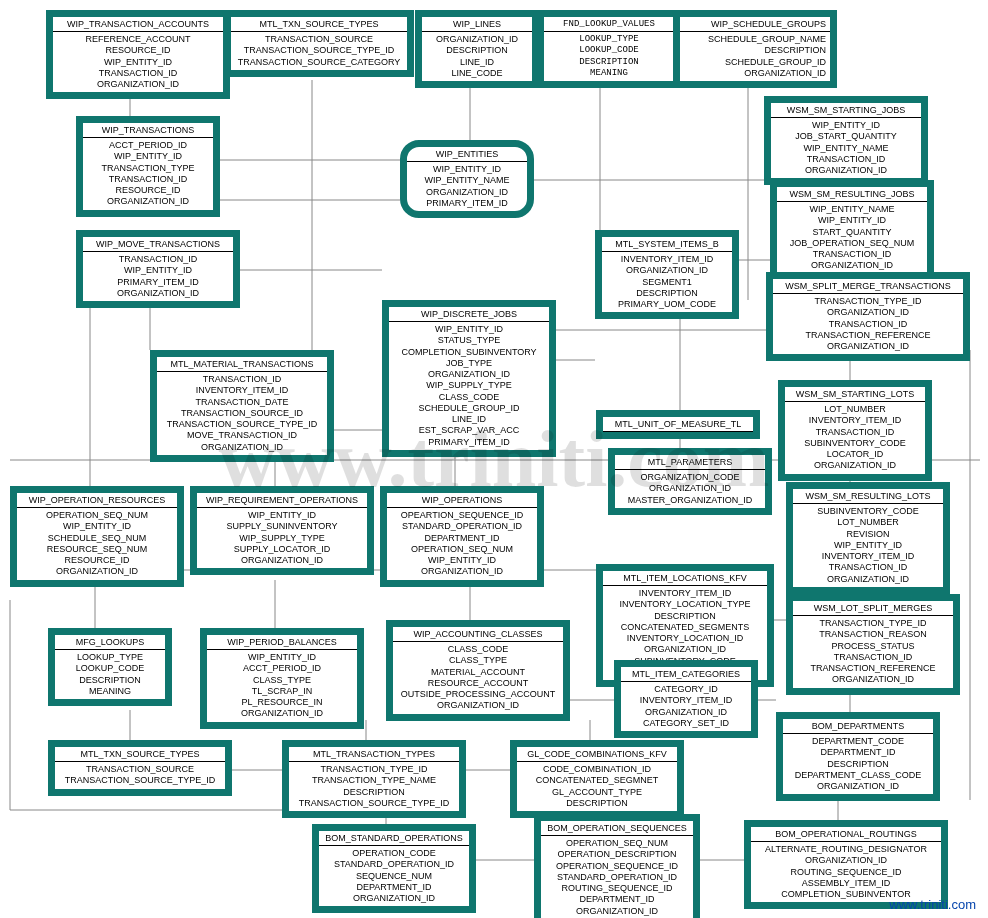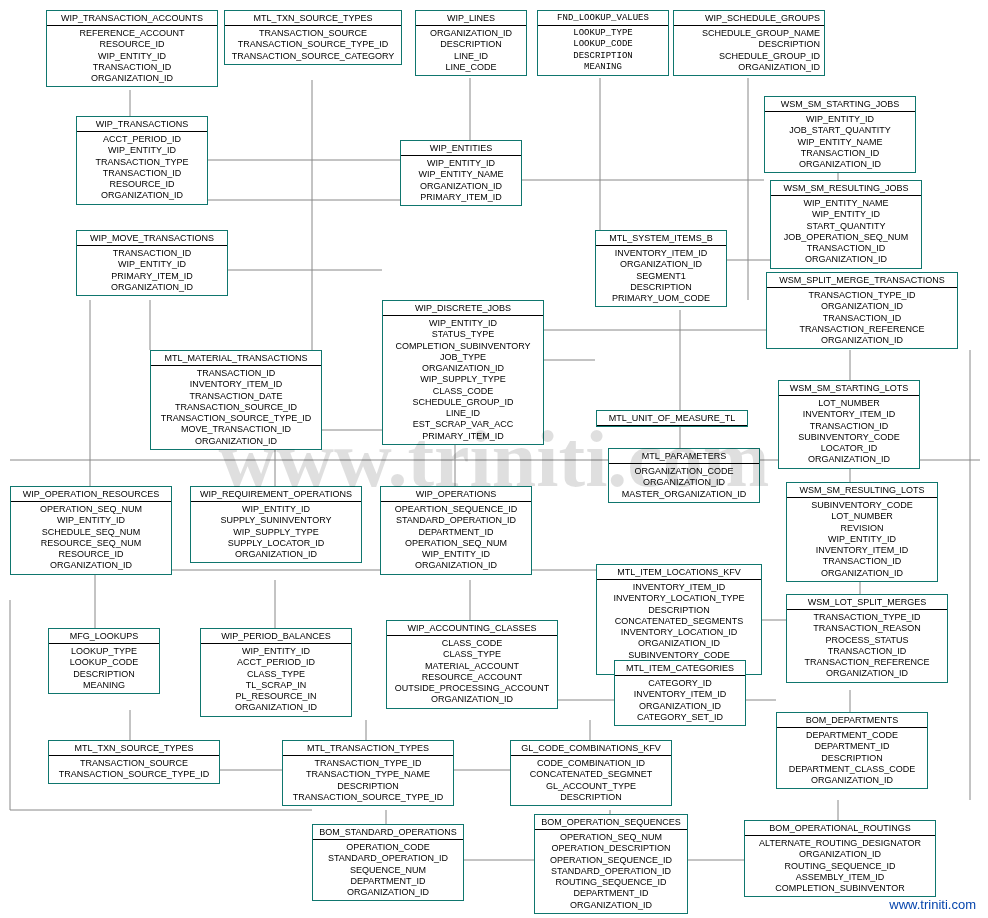--- a/index.html
+++ b/index.html
@@ -8,21 +8,21 @@
     width: 988px;
     height: 918px;
     position: relative;
     font-family: Arial, sans-serif;
     font-size: 9px;
     background: #fff;
     overflow: hidden;
   }
   .entity {
     position: absolute;
-    border: 1px solid #0f766e;
+    border: 7px solid #0f766e;
     background: #fff;
     text-align: center;
     z-index: 2;
   }
   .entity-title {
     border-bottom: 1px solid #000;
     padding: 2px 4px;
     font-size: 9px;
     white-space: nowrap;
   }
@@ -180,21 +180,21 @@
     <div class="entity" style="left: 764px; top: 96px; width: 150px;">
       <div class="entity-title">WSM_SM_STARTING_JOBS</div>
       <div class="entity-body">
         <div>WIP_ENTITY_ID</div>
         <div>JOB_START_QUANTITY</div>
         <div>WIP_ENTITY_NAME</div>
         <div>TRANSACTION_ID</div>
         <div>ORGANIZATION_ID</div>
       </div>
     </div>
-    <div class="entity" style="left: 400px; top: 140px; width: 120px;">
+    <div class="entity" style="left: 400px; top: 140px; width: 120px; border-radius: 19px;">
       <div class="entity-title">WIP_ENTITIES</div>
       <div class="entity-body">
         <div>WIP_ENTITY_ID</div>
         <div>WIP_ENTITY_NAME</div>
         <div>ORGANIZATION_ID</div>
         <div>PRIMARY_ITEM_ID</div>
       </div>
     </div>
     <div class="entity" style="left: 770px; top: 180px; width: 150px;">
       <div class="entity-title">WSM_SM_RESULTING_JOBS</div>

